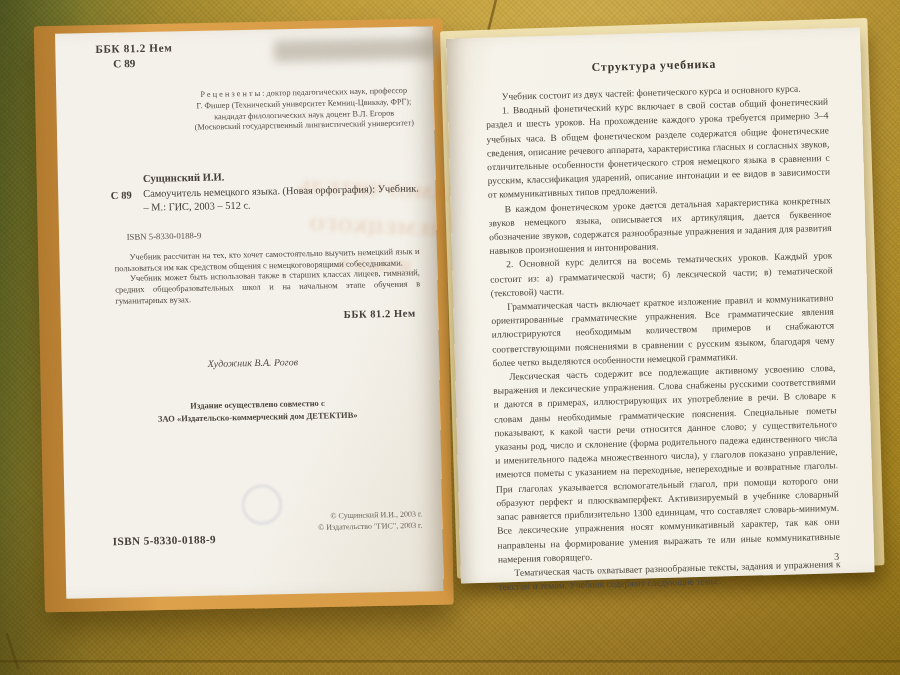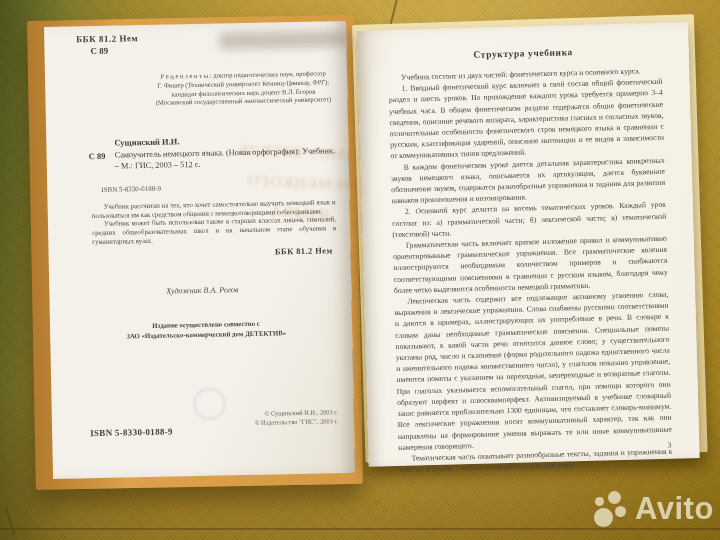--- a/index.html
+++ b/index.html
@@ -150,22 +150,13 @@
       <p>1. Вводный фонетический курс включает в свой состав общий фонетический раздел и шесть уроков. На прохождение каждого урока требуется примерно 3–4 учебных часа. В общем фонетическом разделе содержатся общие фонетические сведения, описание речевого аппарата, характеристика гласных и согласных звуков, отличительные особенности фонетического строя немецкого языка в сравнении с русским, классификация ударений, описание интонации и ее видов в зависимости от коммуникативных типов предложений.</p>
       <p>В каждом фонетическом уроке дается детальная характеристика конкретных звуков немецкого языка, описывается их артикуляция, дается буквенное обозначение звуков, содержатся разнообразные упражнения и задания для развития навыков произношения и интонирования.</p>
       <p>2. Основной курс делится на восемь тематических уроков. Каждый урок состоит из: а) грамматической части; б) лексической части; в) тематической (текстовой) части.</p>
       <p>Грамматическая часть включает краткое изложение правил и коммуникативно ориентированные грамматические упражнения. Все грамматические явления иллюстрируются необходимым количеством примеров и снабжаются соответствующими пояснениями в сравнении с русским языком, благодаря чему более четко выделяются особенности немецкой грамматики.</p>
       <p>Лексическая часть содержит все подлежащие активному усвоению слова, выражения и лексические упражнения. Слова снабжены русскими соответствиями и даются в примерах, иллюстрирующих их употребление в речи. В словаре к словам даны необходимые грамматические пояснения. Специальные пометы показывают, к какой части речи относится данное слово; у существительного указаны род, число и склонение (форма родительного падежа единственного числа и именительного падежа множественного числа), у глаголов показано управление, имеются пометы с указанием на переходные, непереходные и возвратные глаголы. При глаголах указывается вспомогательный глагол, при помощи которого они образуют перфект и плюсквамперфект. Активизируемый в учебнике словарный запас равняется приблизительно 1300 единицам, что составляет словарь-минимум. Все лексические упражнения носят коммуникативный характер, так как они направлены на формирование умения выражать те или иные коммуникативные намерения говорящего.</p>
       <p>Тематическая часть охватывает разнообразные тексты, задания и упражнения к текстам и темам. Учебник содержит следующие темы:</p>
     </div>
     <div class="rp-pagenum">3</div>
   </div>
 
-  <div class="watermark">
-    <span class="avito-mark">
-      <i class="dot-a"></i>
-      <i class="dot-b"></i>
-      <i class="dot-c"></i>
-      <i class="dot-d"></i>
-    </span>
-    <span class="avito-text">Avito</span>
-  </div>
 </div>
 
 </body></html>

